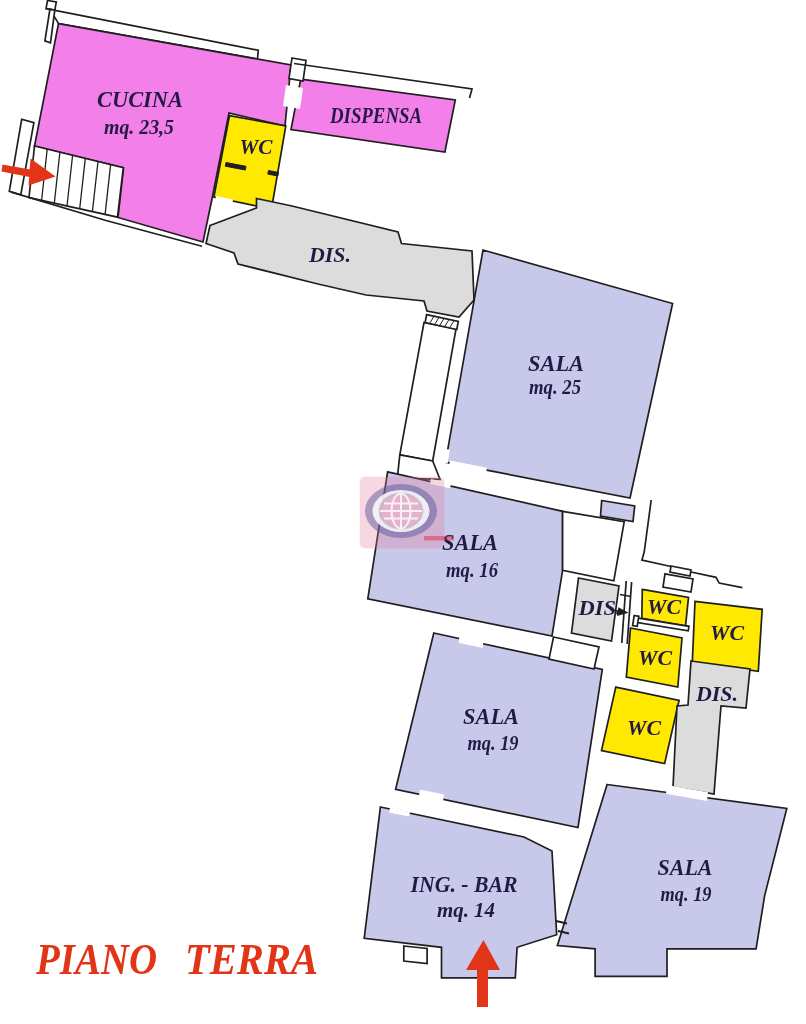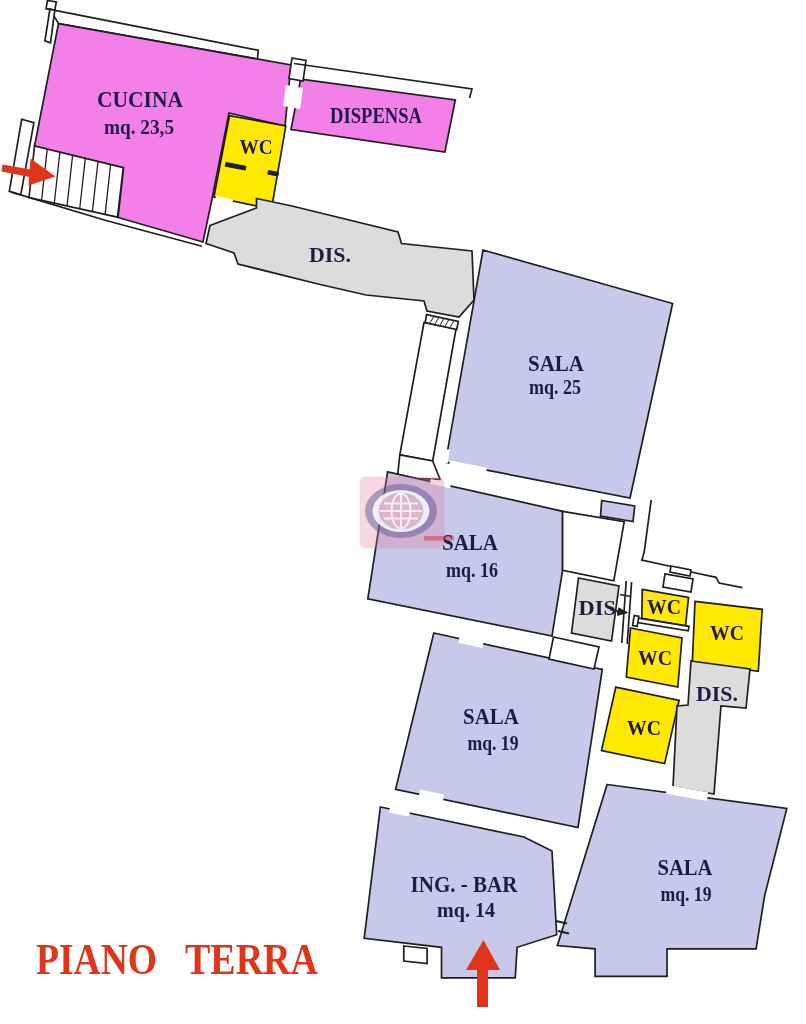--- a/index.html
+++ b/index.html
@@ -1,16 +1,16 @@
 <!DOCTYPE html>
 <html><head>
 <meta charset="utf-8">
 <style>
   html,body{margin:0;padding:0;background:#ffffff;}
-  .wrap{width:806px;height:1024px;position:relative;overflow:hidden;background:#ffffff;}
+  .wrap{width:806px;height:1024px;position:relative;overflow:hidden;background:#ffffff;font-style:italic;}
   text{font-family:"Liberation Serif", serif;font-weight:bold;}
 </style>
 </head>
 <body>
 <div class="wrap">
 <svg width="806" height="1024" viewBox="0 0 806 1024" xmlns="http://www.w3.org/2000/svg">
 
   <rect x="0" y="0" width="806" height="1024" fill="#ffffff"></rect>
 
   <g stroke="#1f1f1f" stroke-width="1.7" stroke-linejoin="miter" fill="none">

